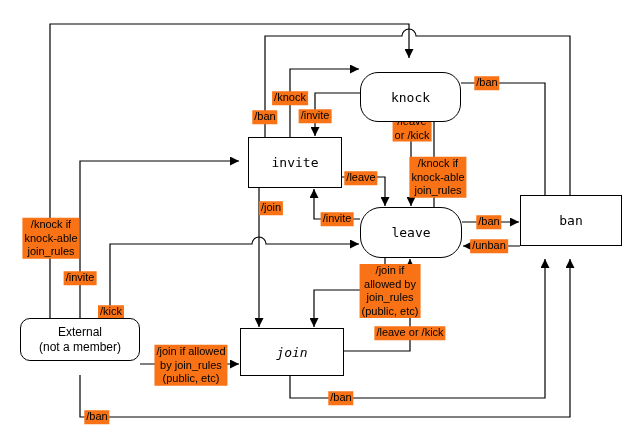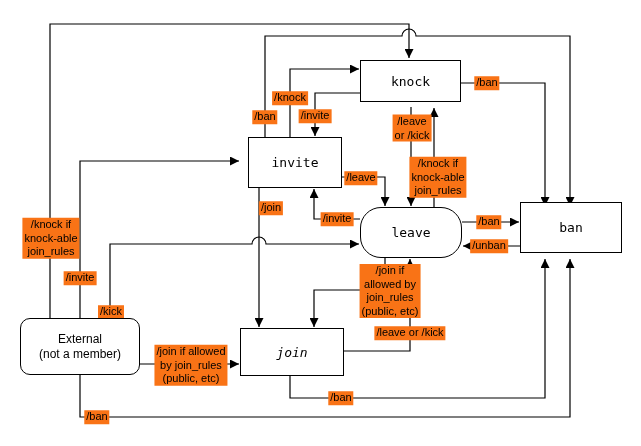--- a/index.html
+++ b/index.html
@@ -111,21 +111,21 @@
   <div class="edge-label" style="left:337px; top:219px;">/invite</div>
   <div class="edge-label" style="left:489px; top:222px;">/ban</div>
   <div class="edge-label" style="left:489px; top:246px;">/unban</div>
   <div class="edge-label" style="left:351px; top:291px;margin-left:39px;">/join if
 allowed by
 join_rules
 (public, etc)</div>
   <div class="edge-label" style="left:410px; top:333px;">/leave or /kick</div>
   <div class="edge-label" style="left:341px; top:398px;">/ban</div>
 
-  <div class="node" style="left:360px; top:60px;  width:101px; height:42px;">knock</div>
+  <div class="node" style="left:360px; top:72px;  width:101px; height:50px;border-radius:18px;">knock</div>
   <div class="node" style="left:248px; top:137px; width:94px;  height:51px;">invite</div>
   <div class="node" style="left:360px; top:207px; width:102px; height:51px;border-radius:21px;">leave</div>
-  <div class="node" style="left:520px; top:202px; width:102px; height:51px;">ban</div>
+  <div class="node" style="left:520px; top:195px; width:102px; height:51px;">ban</div>
   <div class="node" style="left:240px; top:328px; width:104px; height:48px;font-style:italic;">join</div>
-  <div class="node rounded" style="left:20px; top:318px; width:120px; height:57px;">External
+  <div class="node rounded" style="left:20px; top:318px; width:120px; height:43px;">External
 (not a member)</div>
 
 </div>
 
 </body></html>

